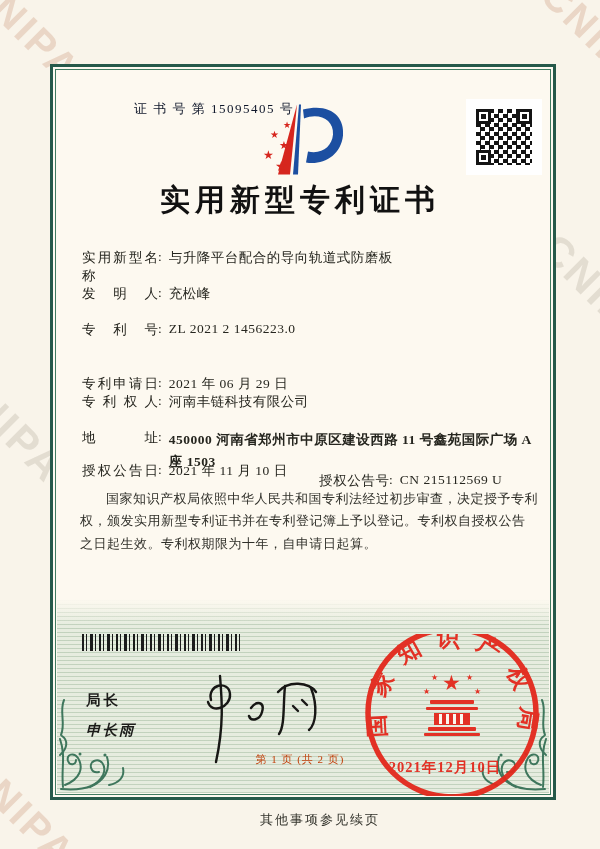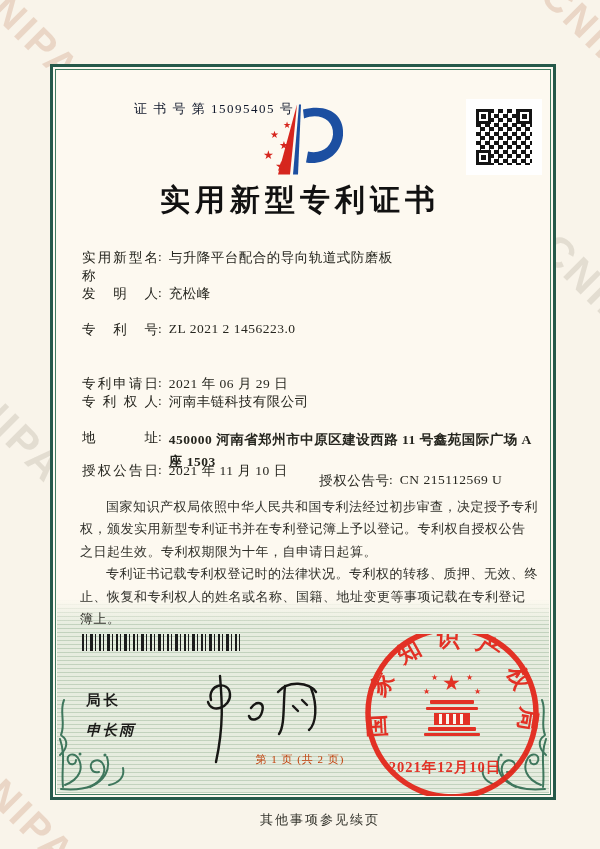--- a/index.html
+++ b/index.html
@@ -45,21 +45,21 @@
            font-size:30px; font-weight:700; letter-spacing:5px; color:#111; }
   .row { position:absolute; left:82px; width:462px; font-size:13.5px; color:#26261f; }
   .r0{top:249px} .r1{top:285px} .r2{top:321px} .r3{top:375px} .r4{top:393px} .r5{top:429px} .r6{top:462px}
   .flabel { display:inline-block; width:76px; text-align:justify; text-align-last:justify; vertical-align:top; }
   .flabel.w2 { width:70px; }
   .colon { margin-right:7px; }
   .fvalue { letter-spacing:0.5px; vertical-align:top; }
   .fvalue.addr { display:inline-block; max-width:364px; line-height:22px;font-weight:bold; }
   .second { position:absolute; left:237px; top:0;margin-top:10px; }
   .body-text { position:absolute; left:80px; top:488px; width:458px;
-               font-size:13px; line-height:22.4px; color:#30302a;margin-top:8px; }
+               font-size:13px; line-height:22.4px; color:#30302a; }
   .body-text p { text-indent:2em; letter-spacing:0.5px; }
   .barcode { position:absolute; left:82px; top:634px; width:158px; height:17px;
              background:repeating-linear-gradient(90deg,#1b1b1b 0 2px,rgba(0,0,0,0) 2px 4px,#1b1b1b 4px 5px,rgba(0,0,0,0) 5px 8px,#1b1b1b 8px 11px,rgba(0,0,0,0) 11px 13px,#1b1b1b 13px 14px,rgba(0,0,0,0) 14px 17px); }
   .director-label { position:absolute; left:86px; top:691px; font-size:14.5px; font-weight:700; color:#1c1c1a; letter-spacing:3px; }
   .director-name  { position:absolute; left:86px; top:721px; font-size:14.5px; font-weight:700; color:#1c1c1a; letter-spacing:2px;font-style:italic; }
   .signature { position:absolute; left:183px; top:670px; width:152px; height:98px; }
   .sr { position:absolute; opacity:0; font-size:1px; }
   .seal { position:absolute; left:357px; top:634px; width:188px; height:162px; opacity:0.95; }
   .page-info { position:absolute; left:0; right:0; top:752px; text-align:center;
                font-size:11px; letter-spacing:1px; color:#c2410c; }
@@ -154,21 +154,20 @@
     </div>
     <div class="row r6">
       <span class="flabel">授权公告日</span><span class="colon">:</span><span class="fvalue">2021 年 11 月 10 日</span>
       <span class="second">
         <span class="flabel w2">授权公告号</span><span class="colon">:</span><span class="fvalue">CN 215112569 U</span>
       </span>
     </div>
 
     <div class="body-text">
       <p>国家知识产权局依照中华人民共和国专利法经过初步审查，决定授予专利权，颁发实用新型专利证书并在专利登记簿上予以登记。专利权自授权公告之日起生效。专利权期限为十年，自申请日起算。</p>
-      <p>专利证书记载专利权登记时的法律状况。专利权的转移、质押、无效、终止、恢复和专利权人的姓名或名称、国籍、地址变更等事项记载在专利登记簿上。</p>
     </div>
 
     <div class="barcode"></div>
 
     <div class="director-label">局长</div>
     <div class="director-name">申长雨</div>
 
     <svg class="signature" viewBox="0 0 152 98">
       <g stroke="#171715" fill="none" stroke-width="2.4" stroke-linecap="round">
         <path d="M28,30 C24,14 46,10 47,24 C48,38 28,44 25,32"></path>

